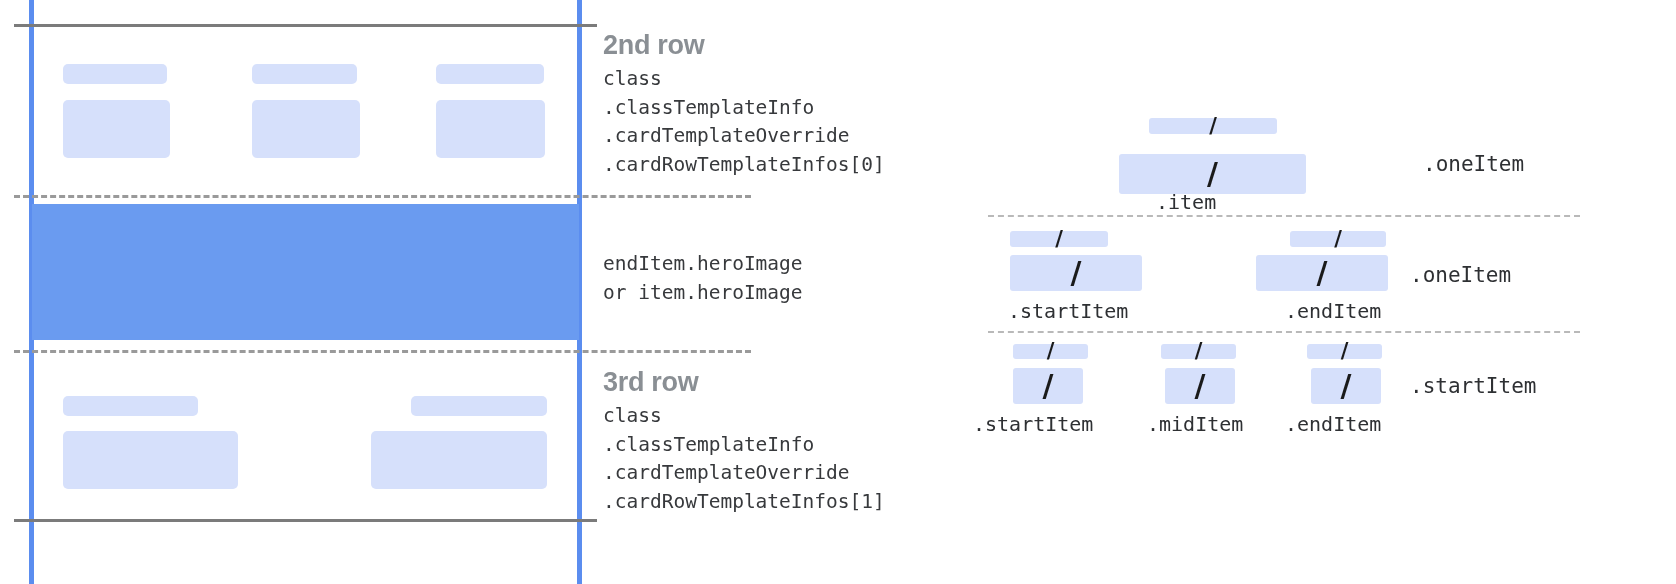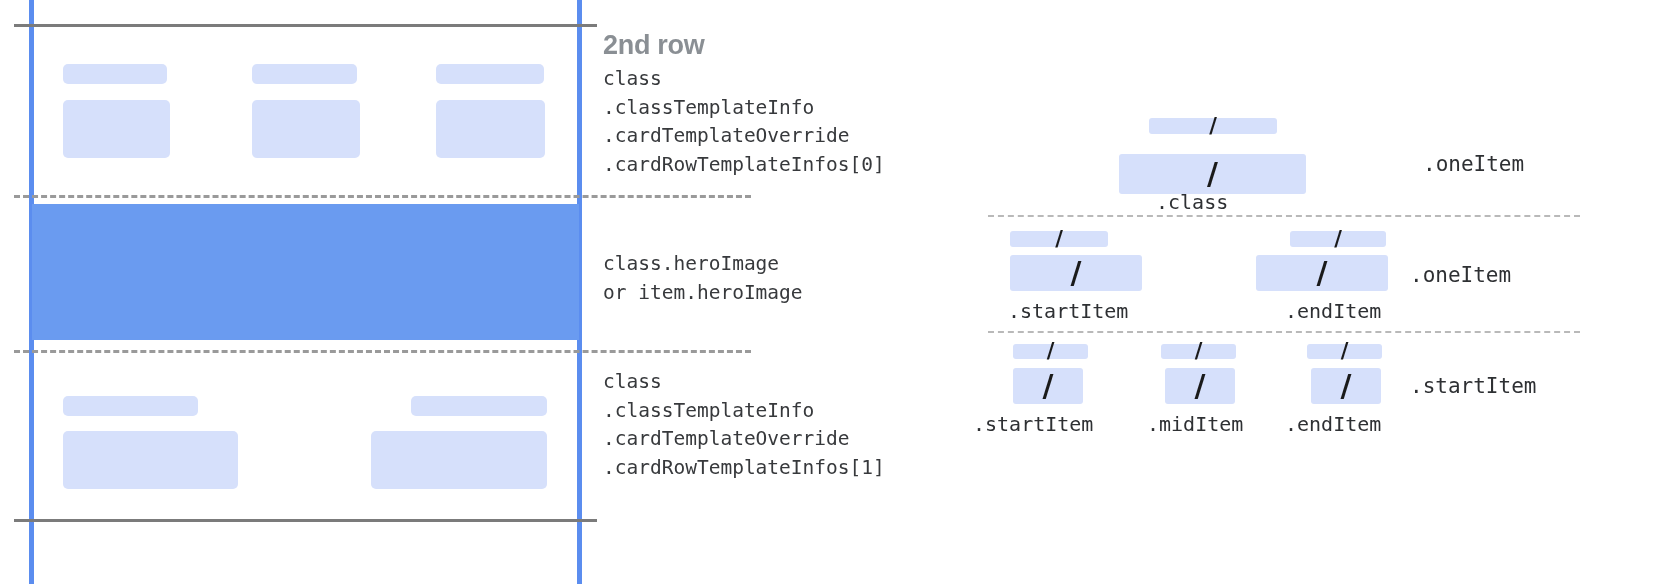--- a/index.html
+++ b/index.html
@@ -144,41 +144,42 @@
 
 <div class="anno" style="left:603px; top:31px;">
   <div class="row-title">2nd row</div>
   <div class="mono">class</div>
   <div class="mono">.classTemplateInfo</div>
   <div class="mono">.cardTemplateOverride</div>
   <div class="mono">.cardRowTemplateInfos[0]</div>
 </div>
 
 <div class="anno" style="left:603px; top:250px;">
-  <div class="mono">class.heroImage</div>
+  <div class="mono">endItem.heroImage</div>
   <div class="mono">or item.heroImage</div>
 </div>
 
 <div class="anno" style="left:603px; top:368px;">
+  <div class="row-title">3rd row</div>
   <div class="mono">class</div>
   <div class="mono">.classTemplateInfo</div>
   <div class="mono">.cardTemplateOverride</div>
   <div class="mono">.cardRowTemplateInfos[1]</div>
 </div>
 
 <div class="diagram">
 
   <div>
     <div class="slot small" style="left:189px; top:118px; width:128px; height:16px;">
       <span class="slash">/</span>
     </div>
     <div class="slot big" style="left:159px; top:154px; width:187px; height:40px;">
       <span class="slash">/</span>
     </div>
-    <div class="cap" style="left:196px; top:190px;">.class</div>
+    <div class="cap" style="left:196px; top:190px;">.item</div>
     <div class="grp-label" style="left:463px; top:152px;">.oneItem</div>
   </div>
 
   <div class="dashline-thin" style="left:28px; top:215px; width:592px;"></div>
 
   <div>
     <div class="slot small" style="left:50px; top:231px; width:98px; height:16px;">
       <span class="slash">/</span>
     </div>
     <div class="slot big" style="left:50px; top:255px; width:132px; height:36px;">

